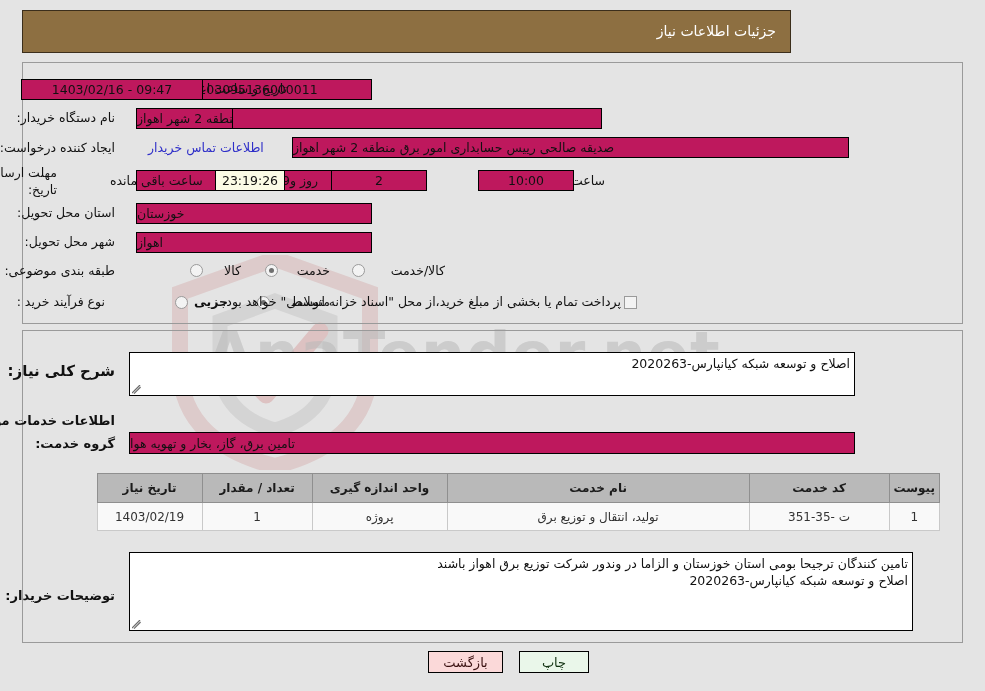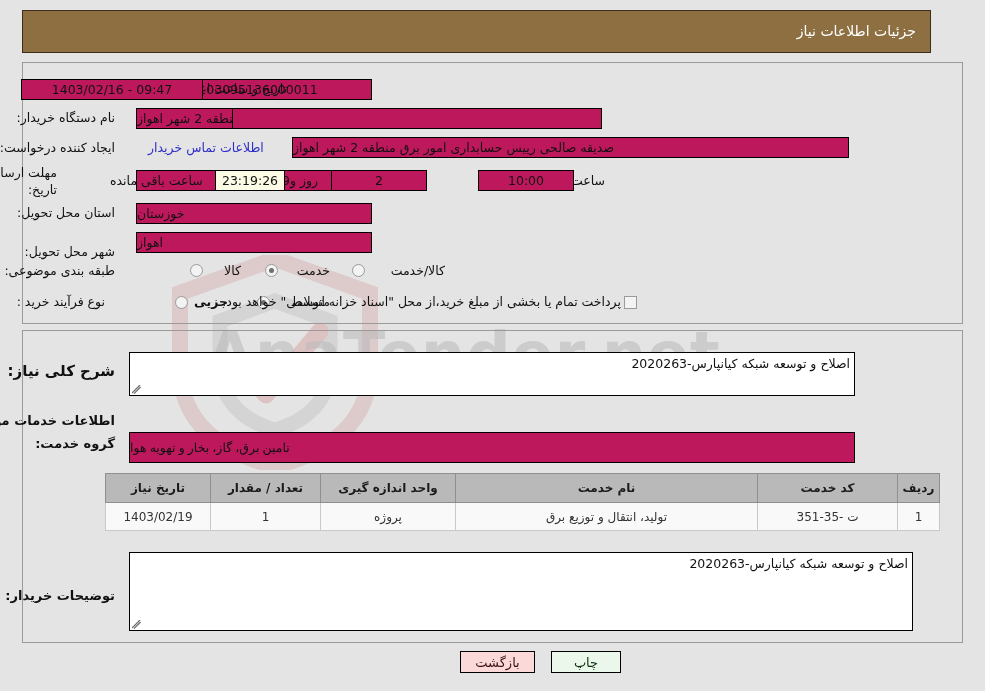--- a/index.html
+++ b/index.html
@@ -39,21 +39,21 @@
     opacity:.55;
     direction:ltr;
     font-family:"DejaVu Sans","Liberation Sans",sans-serif;
     white-space:nowrap;
   }
 
   
   .topbar{
     position:absolute;
     left:22px;top:10px;
-    width:909px;height:43px;
+    width:769px;height:43px;
     background:#8d6f41;
     border:1px solid #3b2e1b;
     box-sizing:border-box;
     z-index:2;
   }
   .topbar-title{
     position:absolute;
     right:14px;top:12px;
     color:#ffffff;
     font-size:14px;
@@ -180,21 +180,20 @@
     box-sizing:border-box;
     font-size:13px;
     height:22px;
     z-index:3;
     cursor:pointer;
     display:flex;
     align-items:center;
     justify-content:center;
     font-family:"DejaVu Sans","Liberation Sans",sans-serif;
     padding:0;
-    margin-left:32px;
   }
   .btn-print{background:#eaf7ea;color:#123312;}
   .btn-back{background:#fbd9d9;color:#3a1111;}
 </style>
 </head>
 <body>
 
 <div class="watermark">
   <svg class="wm-shield" viewBox="0 0 210 215">
     <path d="M105 4 L200 38 L200 112 C200 168 158 198 105 211 C52 198 10 168 10 112 L10 38 Z" fill="none" stroke="#d8b7b7" stroke-width="16"></path>
@@ -230,21 +229,21 @@
 <div class="lbl" style="right:380px;top:173px;">ساعت</div>
 <div class="fld center" style="right:411px;top:170px;width:96px;height:21px;">10:00</div>
 <div class="fld center" style="right:558px;top:170px;width:96px;height:21px;left:331px;">2</div>
 <div class="lbl" style="left:290px;top:173px;">روز و</div>
 <div class="fld cream center" style="left:215px;top:170px;width:70px;height:21px;">23:19:26</div>
 <div class="lbl" style="left:110px;top:173px;">ساعت باقی مانده</div>
 
 <div class="lbl" style="right:870px;top:205px;">استان محل تحویل:</div>
 <div class="fld right" style="right:613px;top:203px;width:236px;height:21px;">خوزستان</div>
 
-<div class="lbl" style="right:870px;top:244px;">شهر محل تحویل:</div>
+<div class="lbl" style="right:870px;top:234px;">شهر محل تحویل:</div>
 <div class="fld right" style="right:613px;top:232px;width:236px;height:21px;">اهواز</div>
 
 <div class="lbl" style="right:870px;top:263px;">طبقه بندی موضوعی:</div>
 <div class="radio" style="right:782px;top:264px;"></div>
 <div class="lbl" style="right:744px;top:263px;">کالا</div>
 <div class="radio on" style="right:707px;top:264px;"></div>
 <div class="lbl" style="right:655px;top:263px;">خدمت</div>
 <div class="radio" style="right:620px;top:264px;"></div>
 <div class="lbl" style="right:540px;top:263px;">کالا/خدمت</div>
 
@@ -263,35 +262,35 @@
   <span>اصلاح و توسعه شبکه کیانپارس-2020263</span>
   <svg class="grip" viewBox="0 0 9 9">
     <path d="M0 8 L8 0" stroke="#6b6b6b" stroke-width="1.2" fill="none"></path>
     <path d="M2 8.6 L8.6 2" stroke="#6b6b6b" stroke-width="1.2" fill="none"></path>
   </svg>
 </div>
 
 <div class="lbl-b" style="right:870px;top:413px;font-size:13px;">اطلاعات خدمات مورد نیاز</div>
 
 <div class="lbl-b" style="right:870px;top:436px;font-size:13px;">گروه خدمت:</div>
-<div class="fld right" style="right:130px;top:432px;width:726px;height:31px;font-family:Liberation Serif, serif;">تامین برق، گاز، بخار و تهویه هوا</div>
+<div class="fld right" style="right:130px;top:432px;width:726px;height:22px;">تامین برق، گاز، بخار و تهویه هوا</div>
 
 <div class="tblwrap" style="right:45px;top:473px;">
   <table class="grid">
     <colgroup>
       <col style="width:42px">
       <col style="width:140px">
       <col style="width:302px">
       <col style="width:135px">
       <col style="width:110px">
       <col style="width:105px">
     </colgroup>
     <thead>
       <tr>
-        <th>ردیف</th>
+        <th>پیوست</th>
         <th>کد خدمت</th>
         <th>نام خدمت</th>
         <th>واحد اندازه گیری</th>
         <th>تعداد / مقدار</th>
         <th>تاریخ نیاز</th>
       </tr>
     </thead>
     <tbody>
       <tr>
         <td>1</td>
@@ -300,20 +299,21 @@
         <td>پروژه</td>
         <td>1</td>
         <td>1403/02/19</td>
       </tr>
     </tbody>
   </table>
 </div>
 
 <div class="lbl-b" style="right:870px;top:588px;font-size:13px;">توضیحات خریدار:</div>
 <div class="ta" style="right:72px;top:552px;width:784px;height:79px;">
+  <div>تامین کنندگان ترجیحا بومی استان خوزستان و الزاما در وندور شرکت توزیع برق اهواز باشند</div>
   <div>اصلاح و توسعه شبکه کیانپارس-2020263</div>
   <svg class="grip" viewBox="0 0 9 9">
     <path d="M0 8 L8 0" stroke="#6b6b6b" stroke-width="1.2" fill="none"></path>
     <path d="M2 8.6 L8.6 2" stroke="#6b6b6b" stroke-width="1.2" fill="none"></path>
   </svg>
 </div>
 
 <div class="btn btn-back" style="left:428px;top:651px;width:75px;">بازگشت</div>
 <div class="btn btn-print" style="left:519px;top:651px;width:70px;">چاپ</div>
 

